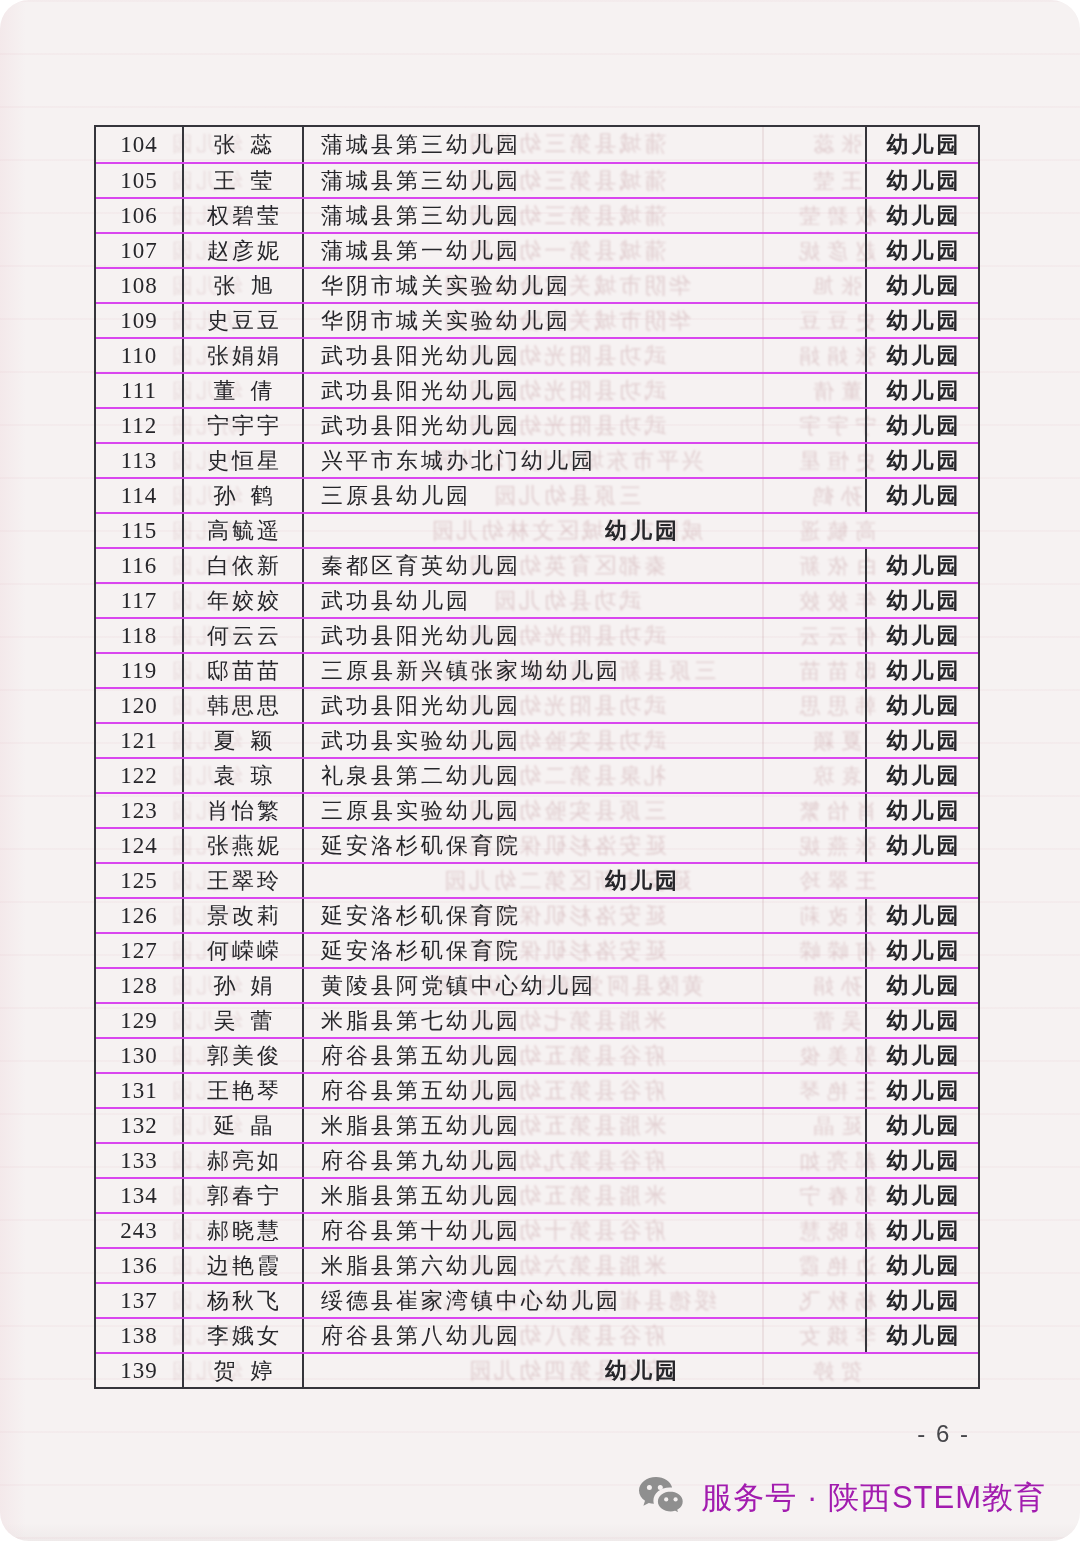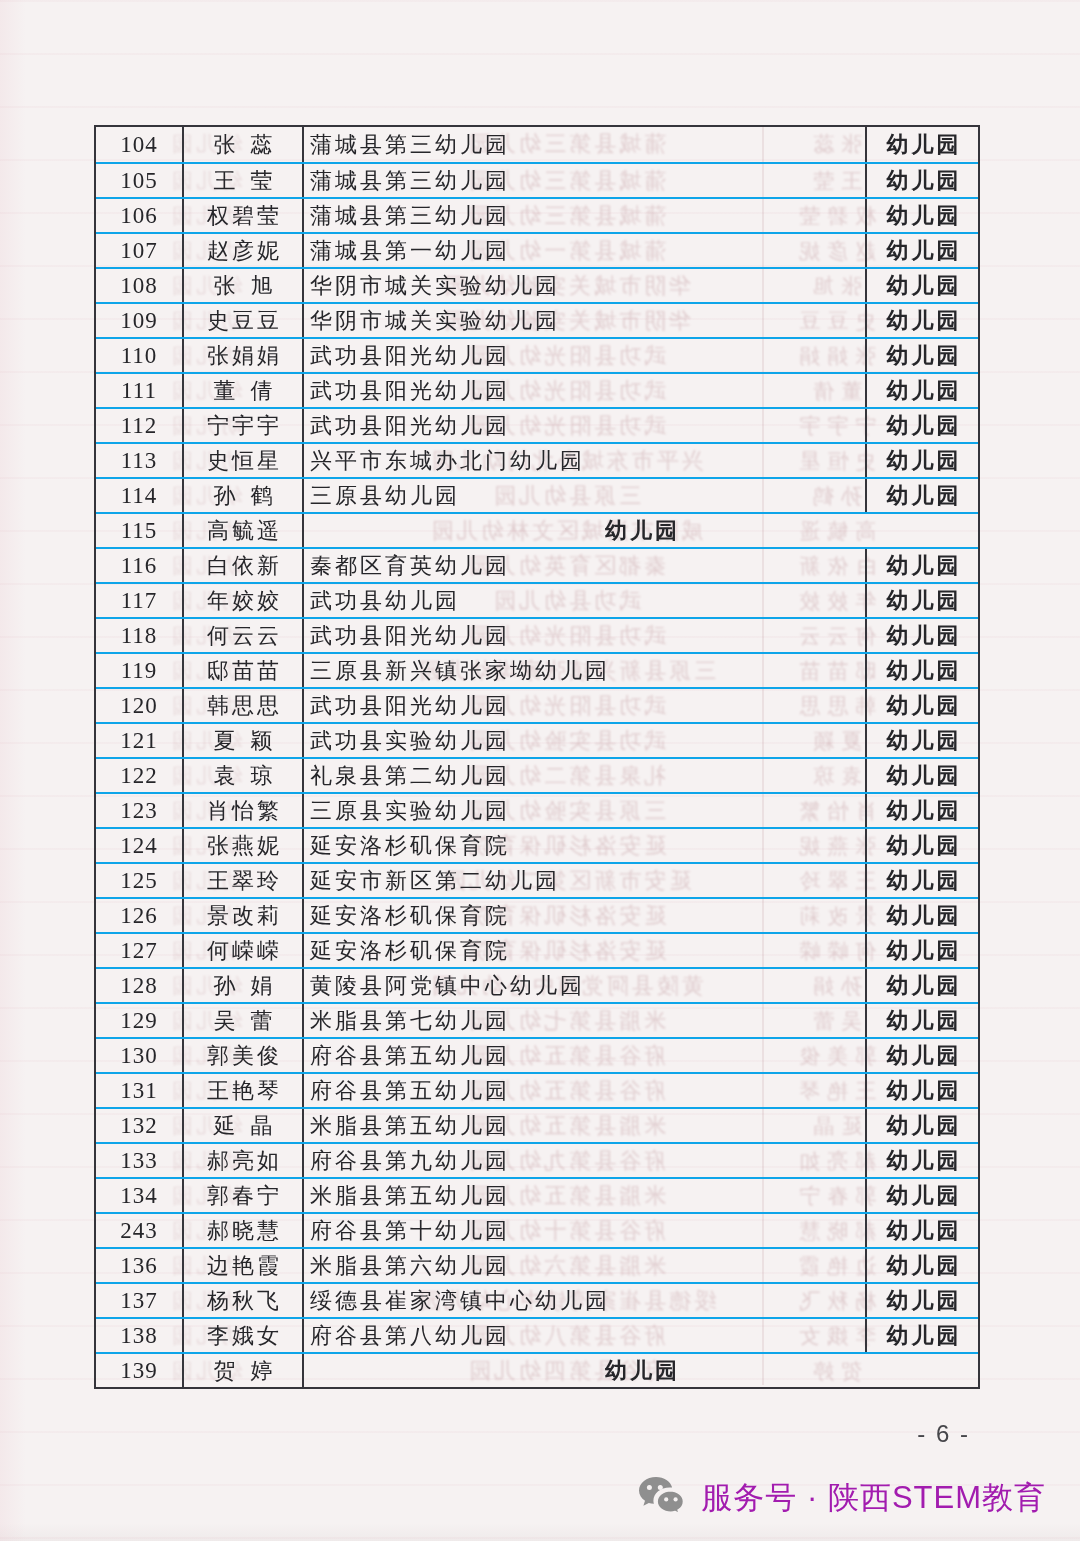--- a/index.html
+++ b/index.html
@@ -3,51 +3,52 @@
 <meta charset="utf-8">
 <style>
   html,body { margin:0; padding:0; }
   .page {
     position: relative;
     width: 1080px;
     height: 1541px;
     background: #f6f2f2;
     overflow: hidden;
     font-family: "Liberation Serif", "DejaVu Serif", serif;
+    border-radius: 29px;
   }
   
   .scan-overlay {
     position:absolute; inset:0; z-index:0; pointer-events:none;
     background:
       repeating-linear-gradient(180deg,
         rgba(223,180,190,0.10) 0px, rgba(223,180,190,0.10) 2px,
         rgba(255,255,255,0) 2px, rgba(255,255,255,0) 53px),
       linear-gradient(90deg, rgba(236,205,212,0.25) 0px, rgba(255,255,255,0) 26px),
       linear-gradient(0deg, rgba(210,200,200,0.18) 0px, rgba(255,255,255,0) 18px);
   }
   
   .tbl {
     position:absolute; left:94px; top:125px; width:886px;
     border:2px solid #35353b;
     box-sizing:border-box;
     z-index:1;
     background: transparent;
   }
   .row { position:relative; display:flex; height:35px; box-sizing:border-box; }
-  .row + .row { border-top:2px solid #0ea5e9; }
+  .row + .row { border-top:2px solid #d946ef; }
   .cell {
     position:relative; z-index:1;
     box-sizing:border-box;
     display:flex; align-items:center; justify-content:center;
     color:#26262a; font-size:22px; white-space:nowrap; overflow:visible;
   }
   .cell + .cell { border-left:2px solid #35353b; }
   .c-num    { width:86px;  font-size:23px; letter-spacing:1px; }
   .c-name   { width:120px; }
-  .c-school { width:563px; justify-content:flex-start; padding-left:6px; letter-spacing:3px; }
+  .c-school { width:563px; justify-content:flex-start; padding-left:17px; letter-spacing:3px; }
   .c-cat    { flex:1; }
   .c-cat span { letter-spacing:3px; margin-right:-3px;font-weight:bold; }
   .sp2 { letter-spacing:15px; margin-right:-15px; }
   .sp3 { letter-spacing:3px;  margin-right:-3px; }
   
   .ghost {
     position:absolute; top:0; height:33px; z-index:0;
     display:flex; align-items:center; justify-content:center;
     transform:scaleX(-1);
     filter:blur(1px);
@@ -444,23 +445,20 @@
       </div>
       <div class="row">
         <span class="ghost g-cat">幼儿园</span>
         <span class="ghost g-school">延安市新区第二幼儿园</span>
         <span class="ghost g-name">王翠玲</span>
         <div class="cell c-num">
           <span>125</span>
         </div>
         <div class="cell c-name">
           <span class="sp3">王翠玲</span>
-        </div>
-        <div class="cell c-school">
-          <span>延安市新区第二幼儿园</span>
         </div>
         <div class="cell c-cat">
           <span>幼儿园</span>
         </div>
       </div>
       <div class="row">
         <span class="ghost g-cat">幼儿园</span>
         <span class="ghost g-school">延安洛杉矶保育院</span>
         <span class="ghost g-name">景改莉</span>
         <div class="cell c-num">

